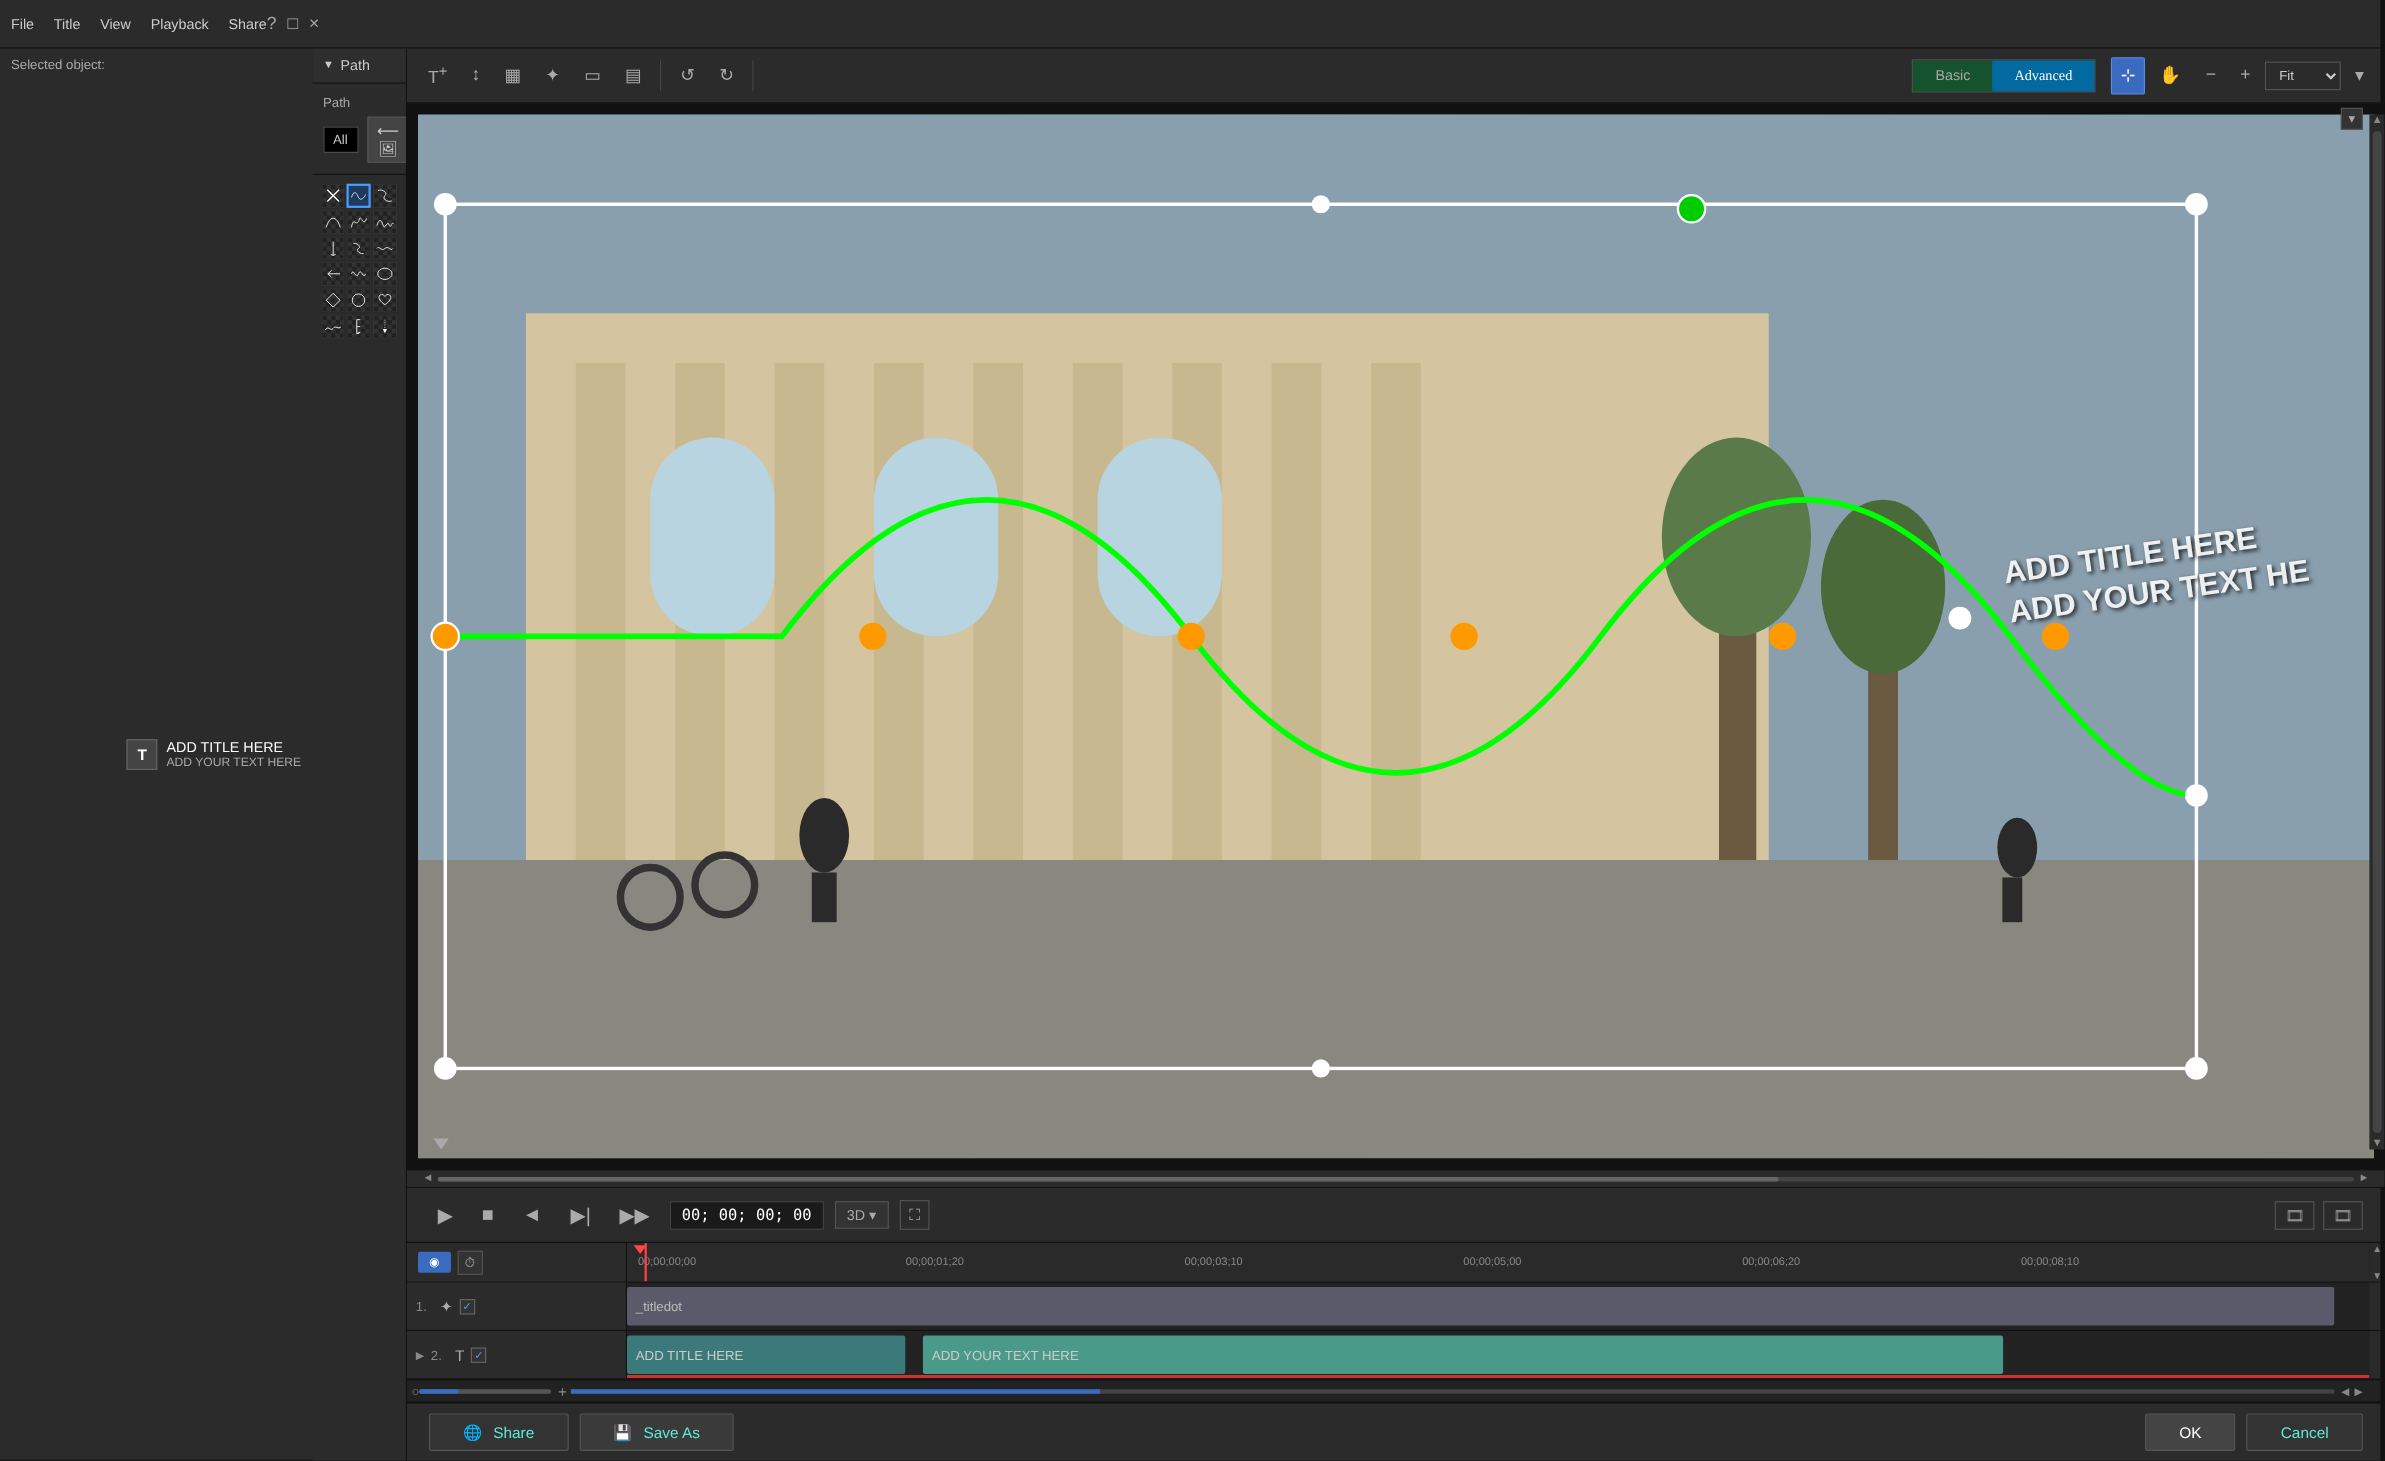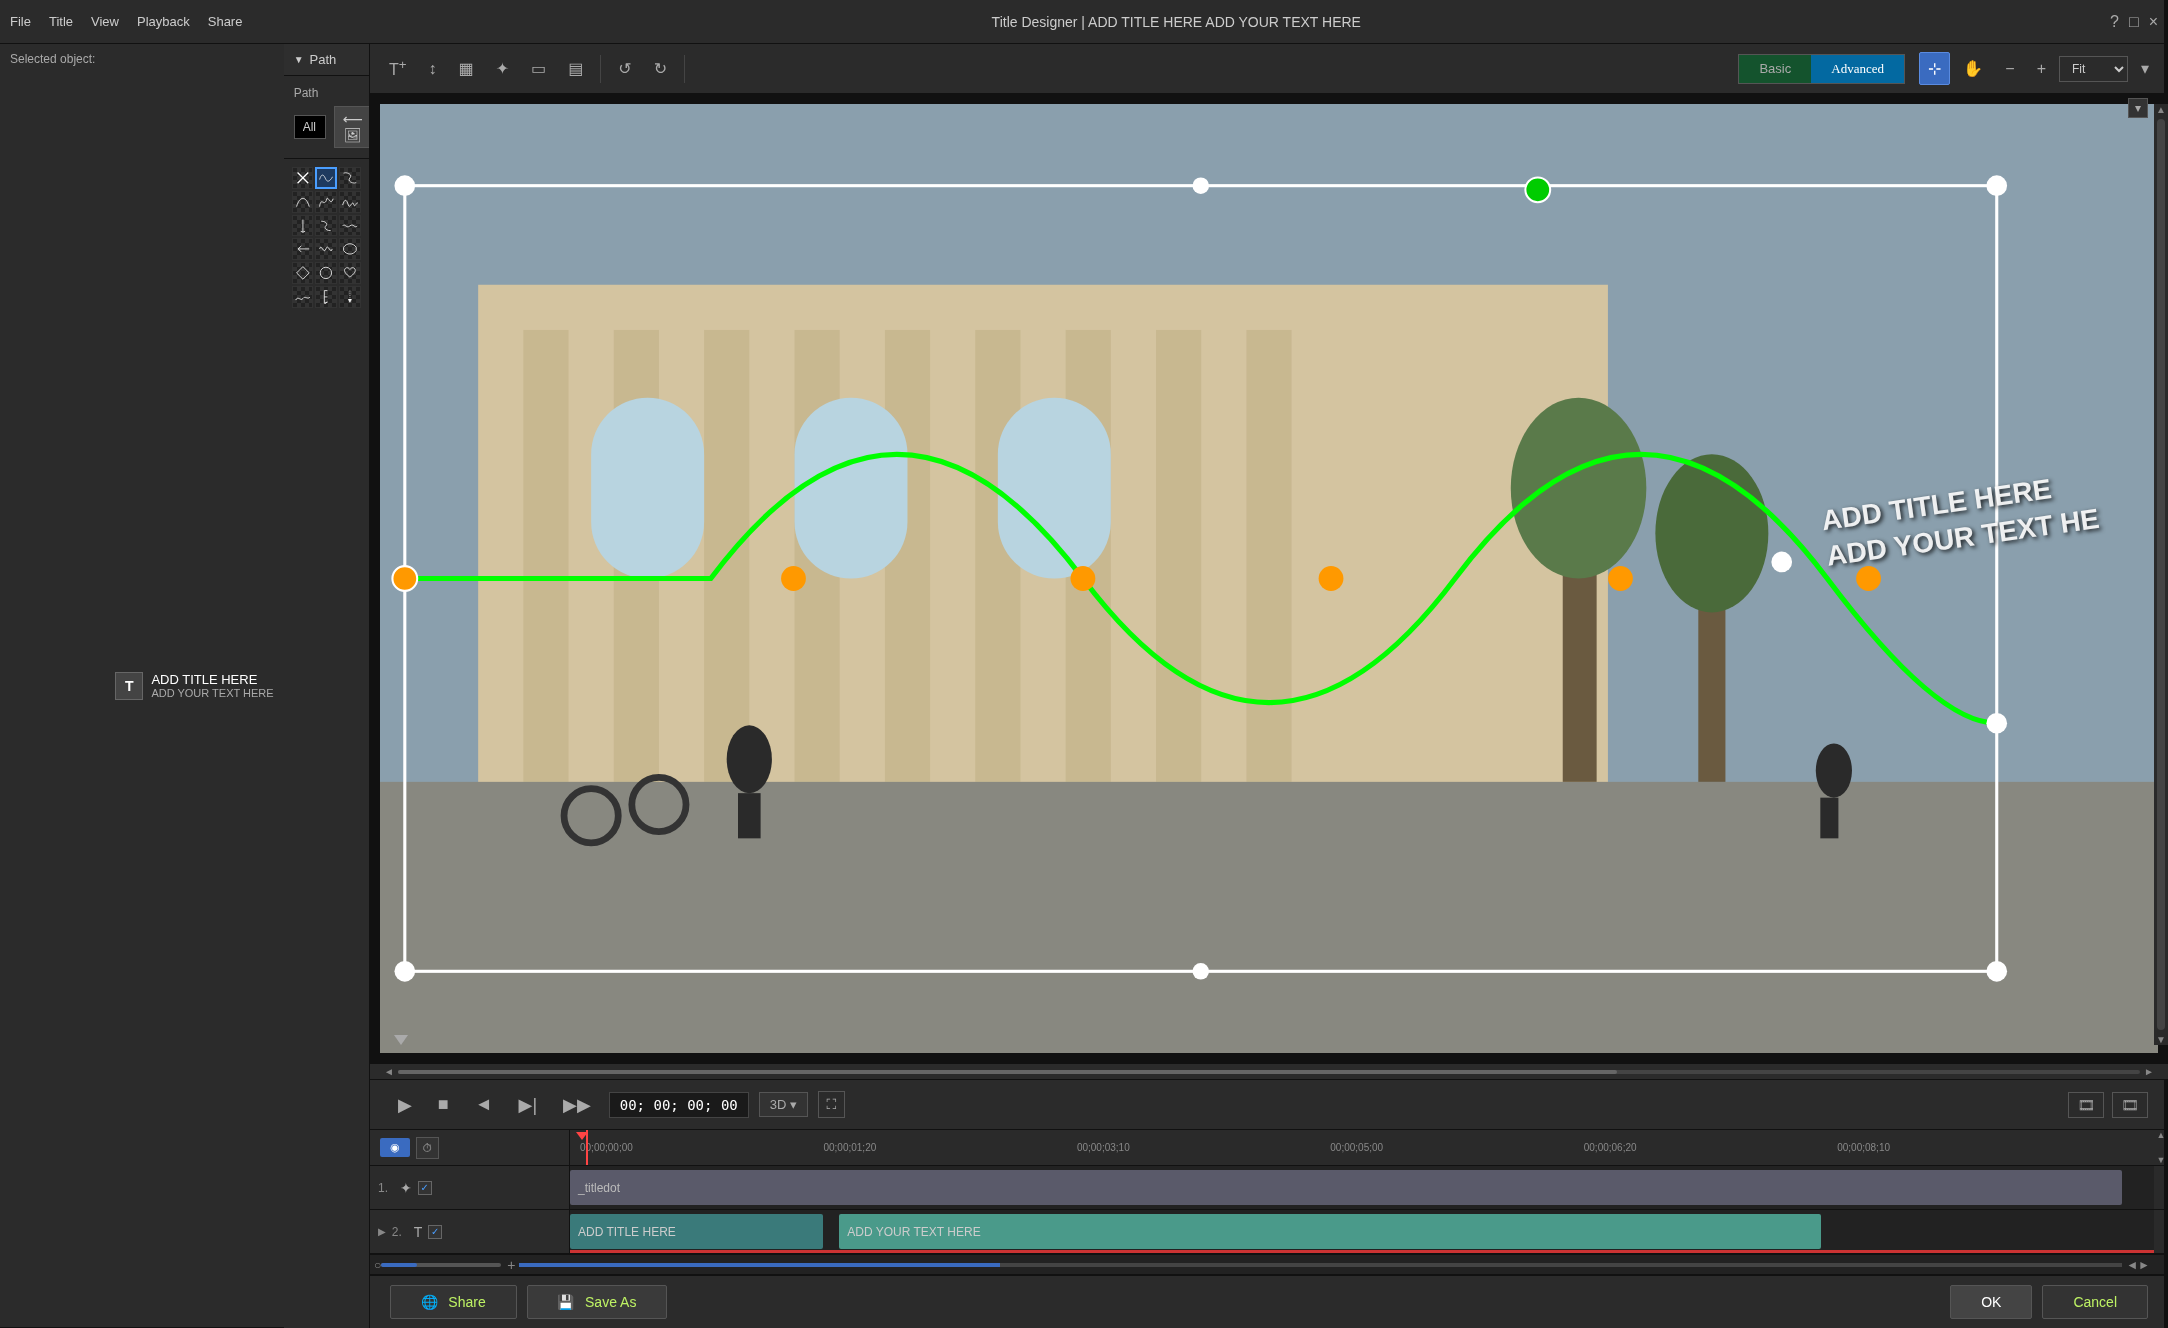--- a/index.html
+++ b/index.html
@@ -492,21 +492,21 @@
       padding: 0 20px;
       gap: 10px;
       flex-shrink: 0;
     }
     .bottom-btn {
       padding: 8px 30px;
       font-size: 14px;
       cursor: pointer;
       border: 1px solid #555;
       background: #333;
-      color: #bef264;
+      color: #5eead4;
       border-radius: 2px;
     }
     .bottom-btn.primary {
       background: #3a3a3a;
       border-color: #555;
     }
     .bottom-btn.ok-btn {
       background: #444;
       color: #fff;
     }
@@ -570,23 +570,20 @@
 </head>
 <body>
 
 <div id="title-bar">
   <div id="menu-bar">
     <span>File</span>
     <span>Title</span>
     <span>View</span>
     <span>Playback</span>
     <span>Share</span>
-  </div>
-  <div id="title-center">
-    <span>Title Designer</span> <span>|</span> <span>ADD TITLE HERE ADD YOUR TEXT HERE</span>
   </div>
   <div id="title-controls">
     <span>?</span>
     <span>□</span>
     <span>×</span>
   </div>
 </div>
 
 <div id="main">
 

